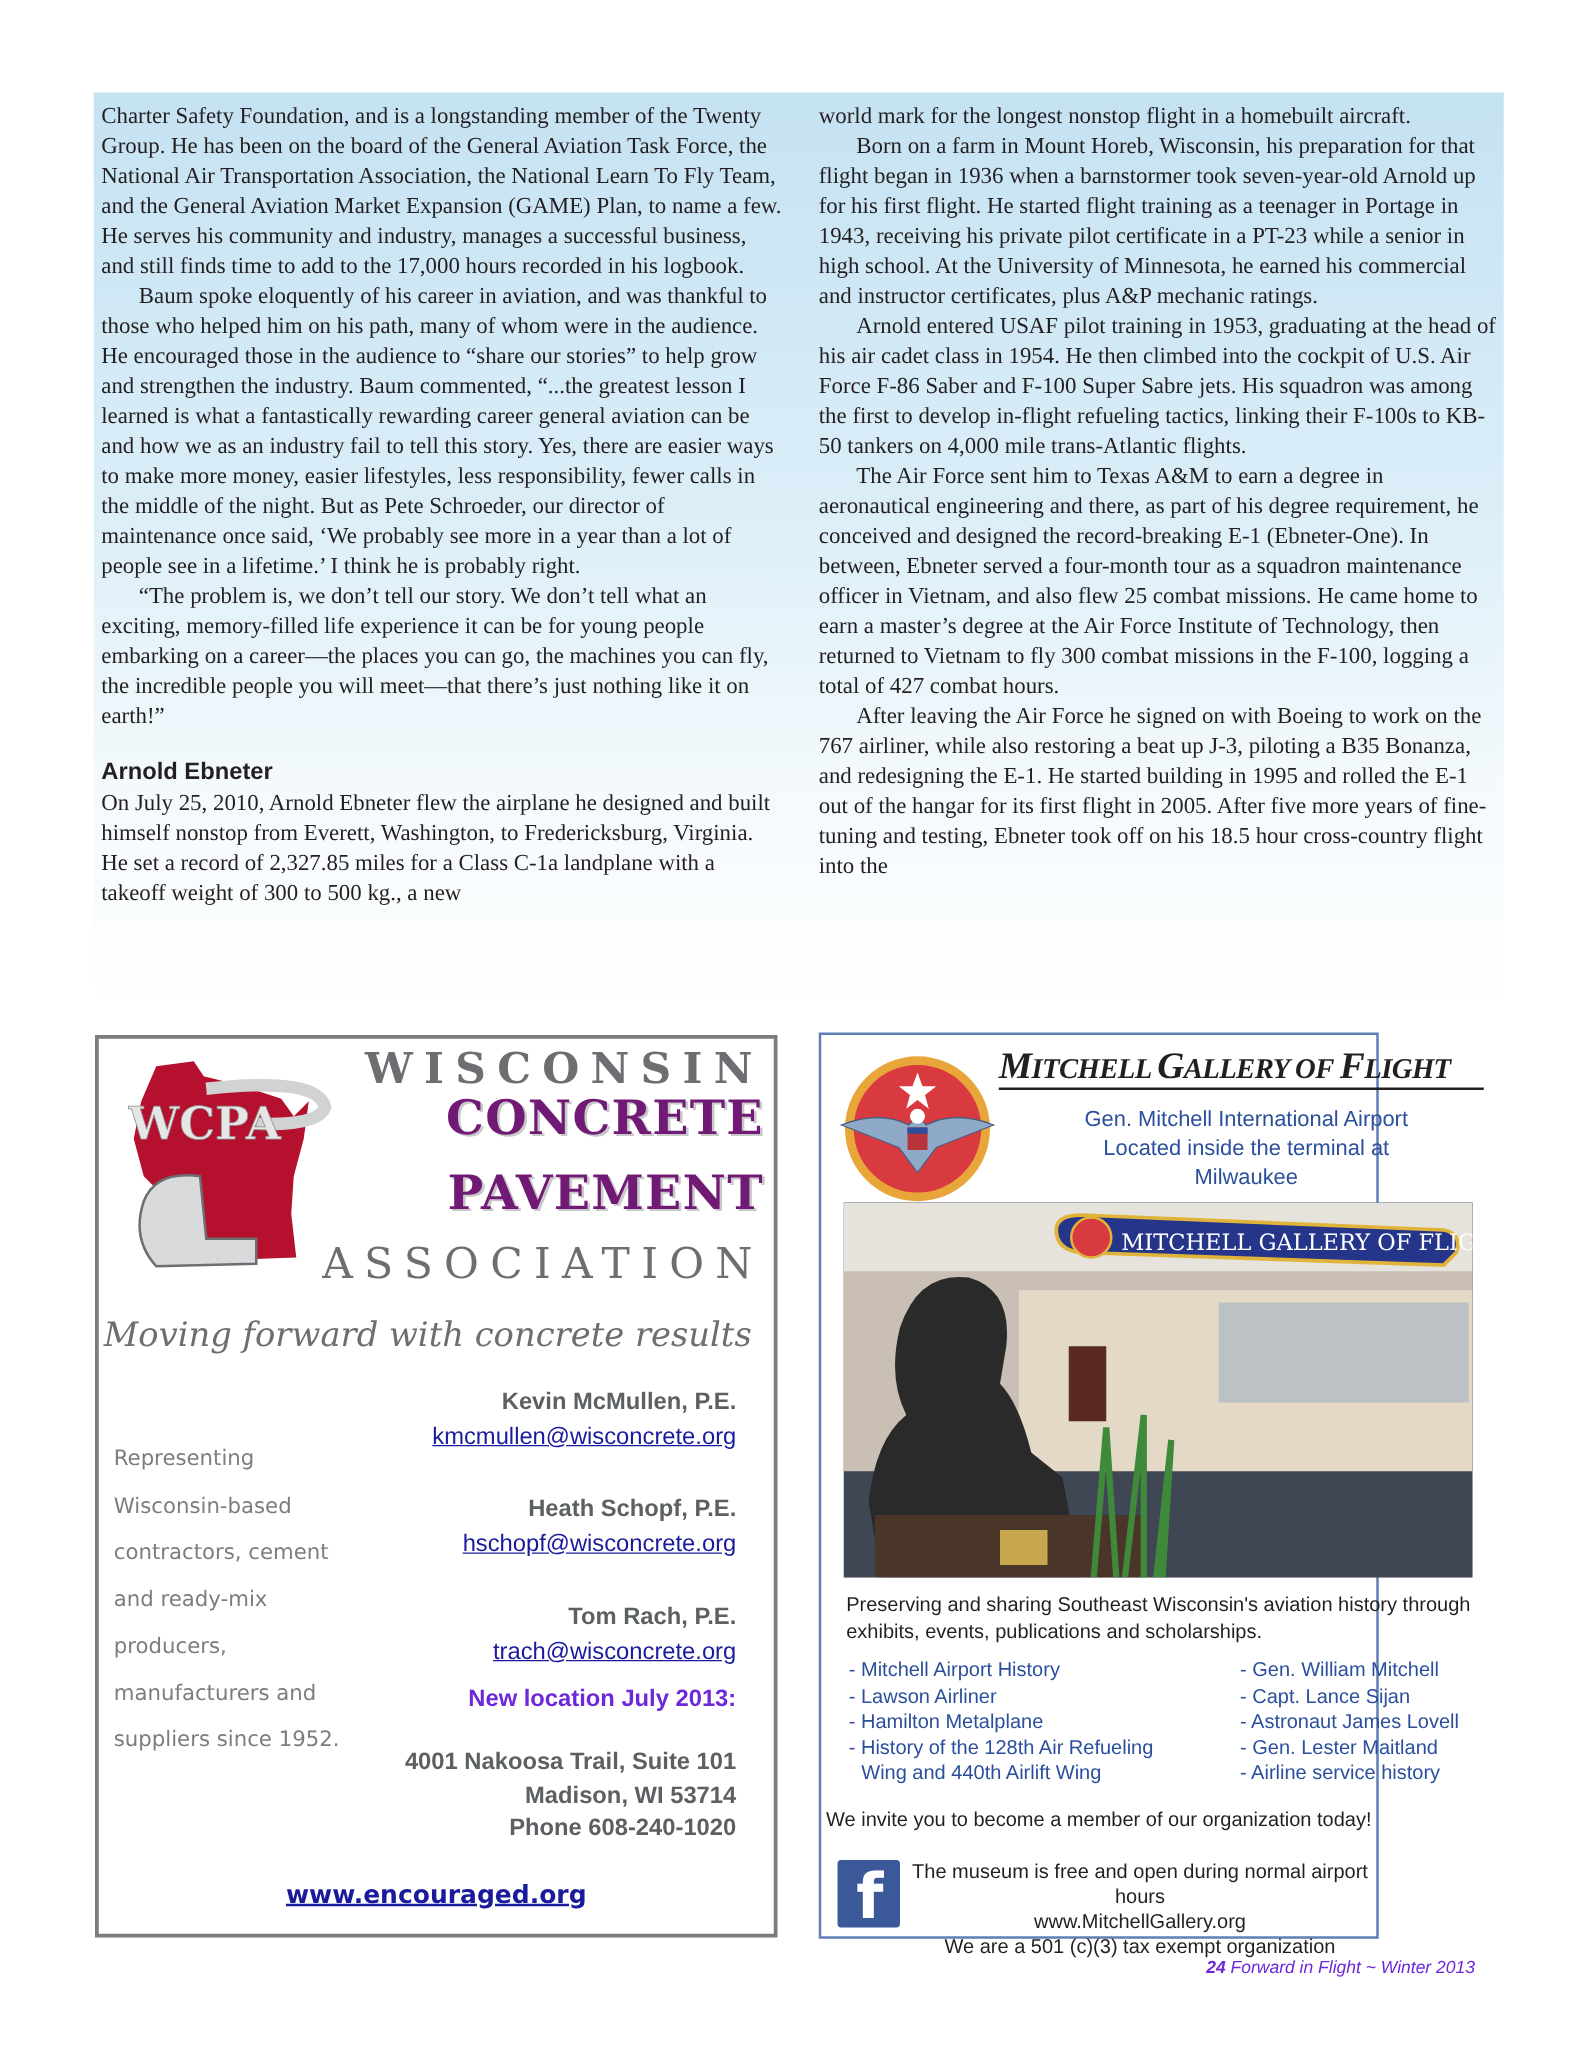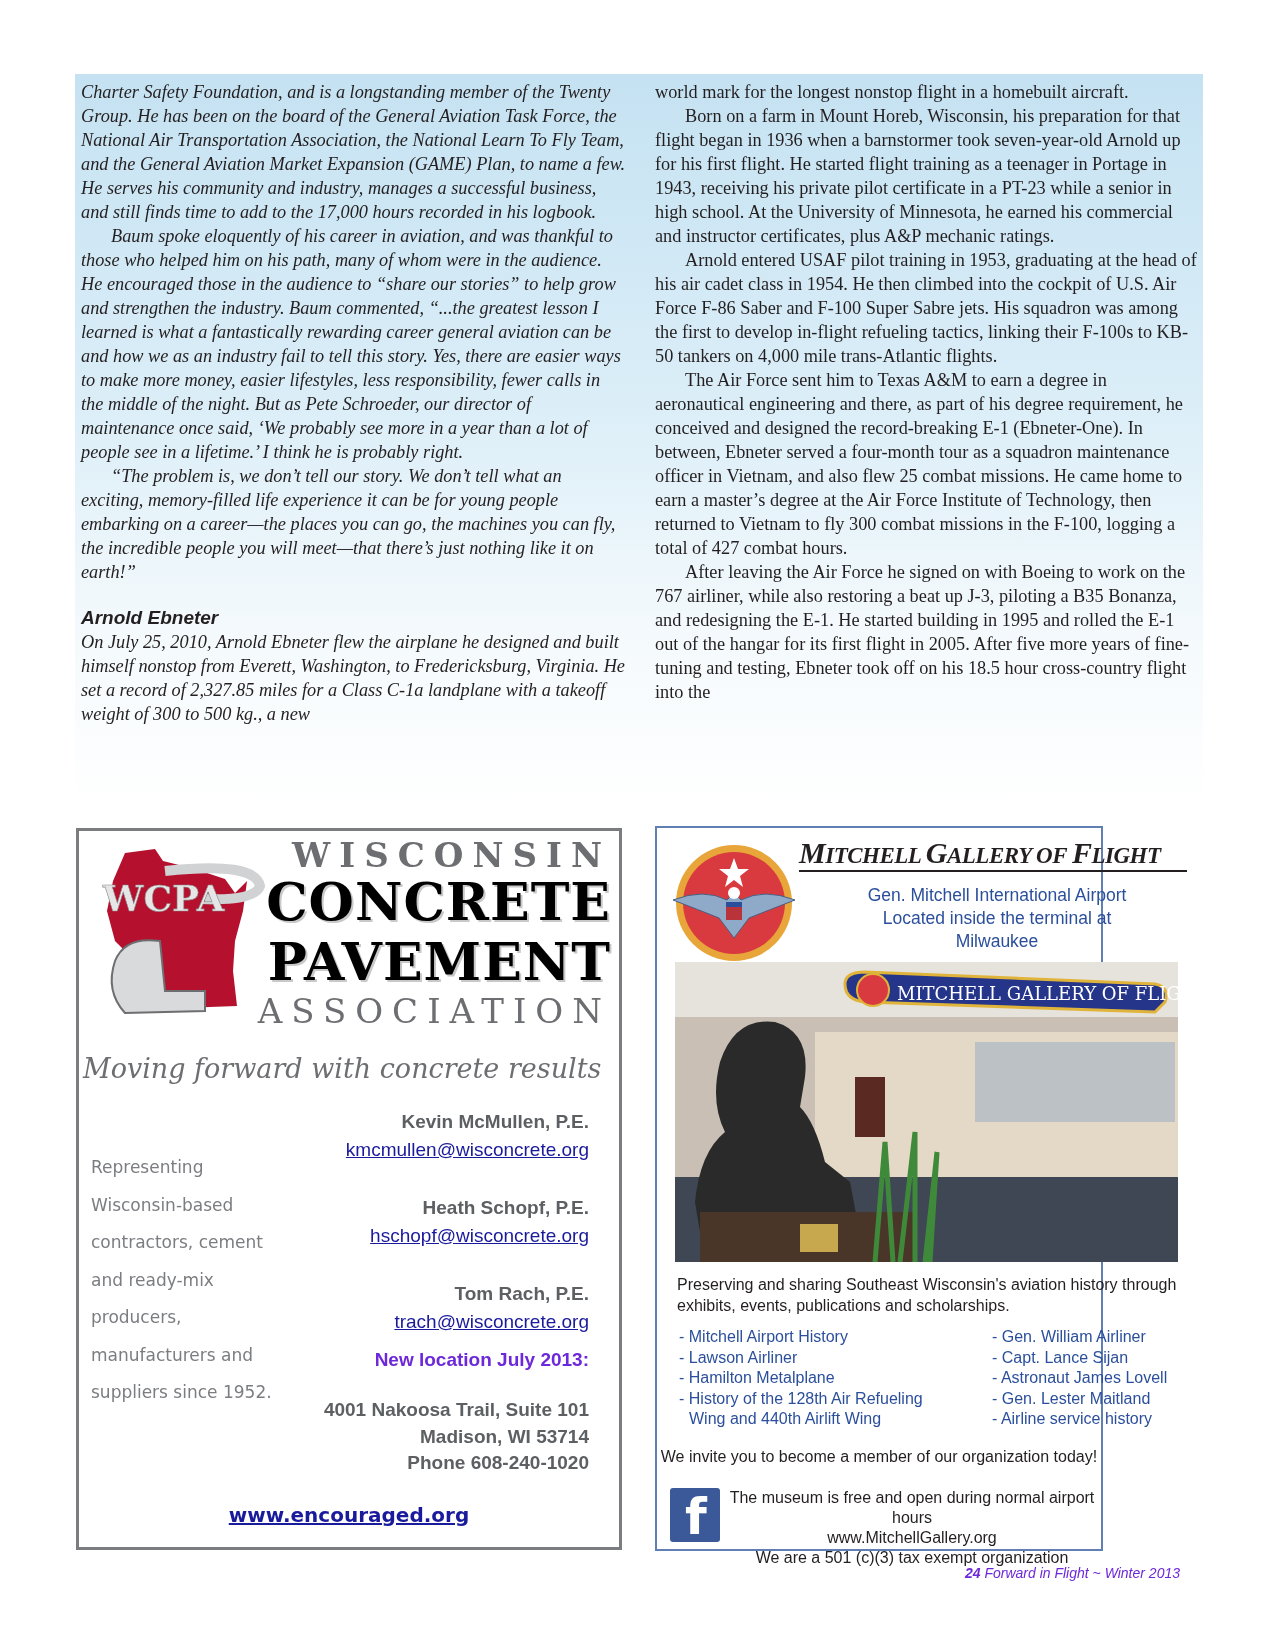--- a/index.html
+++ b/index.html
@@ -2,28 +2,28 @@
 <html><head>
 <meta charset="utf-8">
 <style>
   html,body{margin:0;padding:0;background:#fff;}
   body{width:1275px;height:1650px;position:relative;overflow:hidden;font-family:"Liberation Serif",serif;color:#231f20;}
   .bluebox{position:absolute;left:75px;top:74px;width:1128px;height:730px;
     background:linear-gradient(180deg,#c5e2f2 0%,#dbeef8 45%,#f3f9fc 75%,#ffffff 100%);}
   .col{position:absolute;top:80px;font-size:18.3px;line-height:24px;text-align:left;}
   .col p{margin:0;}
   .col p.ind{text-indent:30px;}
-  .colL{left:81px;width:545px;font-style:italic;}
+  .colL{left:81px;width:545px;}
   .colR{left:655px;width:545px;}
   .heading{font-family:"Liberation Sans",sans-serif;font-weight:bold;font-size:19px;margin-top:22px !important;line-height:24px;}
   
   .ad1{position:absolute;left:76px;top:828px;width:546px;height:722px;border:3px solid #7a7c7f;box-sizing:border-box;background:#fff;}
   .wcpa-logo{position:absolute;left:6px;top:10px;width:200px;height:180px;}
   .w-wis{position:absolute;right:8px;top:4px;font-family:"DejaVu Serif",serif;font-weight:bold;font-size:34px;letter-spacing:9px;color:#6d6e71;}
-  .w-con,.w-pav{position:absolute;right:8px;font-family:"DejaVu Serif",serif;font-weight:bold;font-size:52px;color:#000000;letter-spacing:1px;text-shadow:2px 2px 0 #c9c9c9;}
+  .w-con,.w-pav{position:absolute;right:8px;font-family:"DejaVu Serif",serif;font-weight:bold;font-size:38px;color:#701a75;letter-spacing:1px;text-shadow:2px 2px 0 #c9c9c9;}
   .w-con{top:40px;}
   .w-pav{top:100px;}
   .w-ass{position:absolute;right:8px;top:160px;font-family:"DejaVu Serif",serif;font-weight:normal;font-size:34px;letter-spacing:9px;color:#6d6e71;}
   .w-tag{position:absolute;left:4px;top:222px;font-family:"DejaVu Serif",serif;font-style:italic;font-size:27px;color:#6d6e71;}
   .w-left{position:absolute;left:12px;top:318px;font-family:"DejaVu Sans",sans-serif;font-size:17px;color:#7b7d80;line-height:37.5px;}
   .w-right{position:absolute;right:30px;top:276px;text-align:right;font-family:Liberation Sans, sans-serif;font-size:19px;color:#5d6063;}
   .w-right .nm{font-weight:bold;line-height:30px;}
   .w-right .em{color:#1a1a9c;text-decoration:underline;line-height:26px;margin-bottom:30px;}
   .w-right .newloc{color:#6d28d9;font-weight:bold;line-height:30px;margin-bottom:22px;}
   .w-right .addr{font-weight:bold;line-height:26.5px;}
@@ -141,21 +141,21 @@
   </div>
   <div class="m-pres">Preserving and sharing Southeast Wisconsin's aviation history through exhibits, events, publications and scholarships.</div>
   <div class="m-list l">
     <div>- Mitchell Airport History</div>
     <div>- Lawson Airliner</div>
     <div>- Hamilton Metalplane</div>
     <div>- History of the 128th Air Refueling</div>
     <div class="cont">Wing and 440th Airlift Wing</div>
   </div>
   <div class="m-list r">
-    <div>- Gen. William Airliner</div>
+    <div>- Gen. William Mitchell</div>
     <div>- Capt. Lance Sijan</div>
     <div>- Astronaut James Lovell</div>
     <div>- Gen. Lester Maitland</div>
     <div>- Airline service history</div>
   </div>
   <div class="m-invite">We invite you to become a member of our organization today!</div>
   <div class="m-fb">
       <span>f</span>
     </div>
   <div class="m-info">

